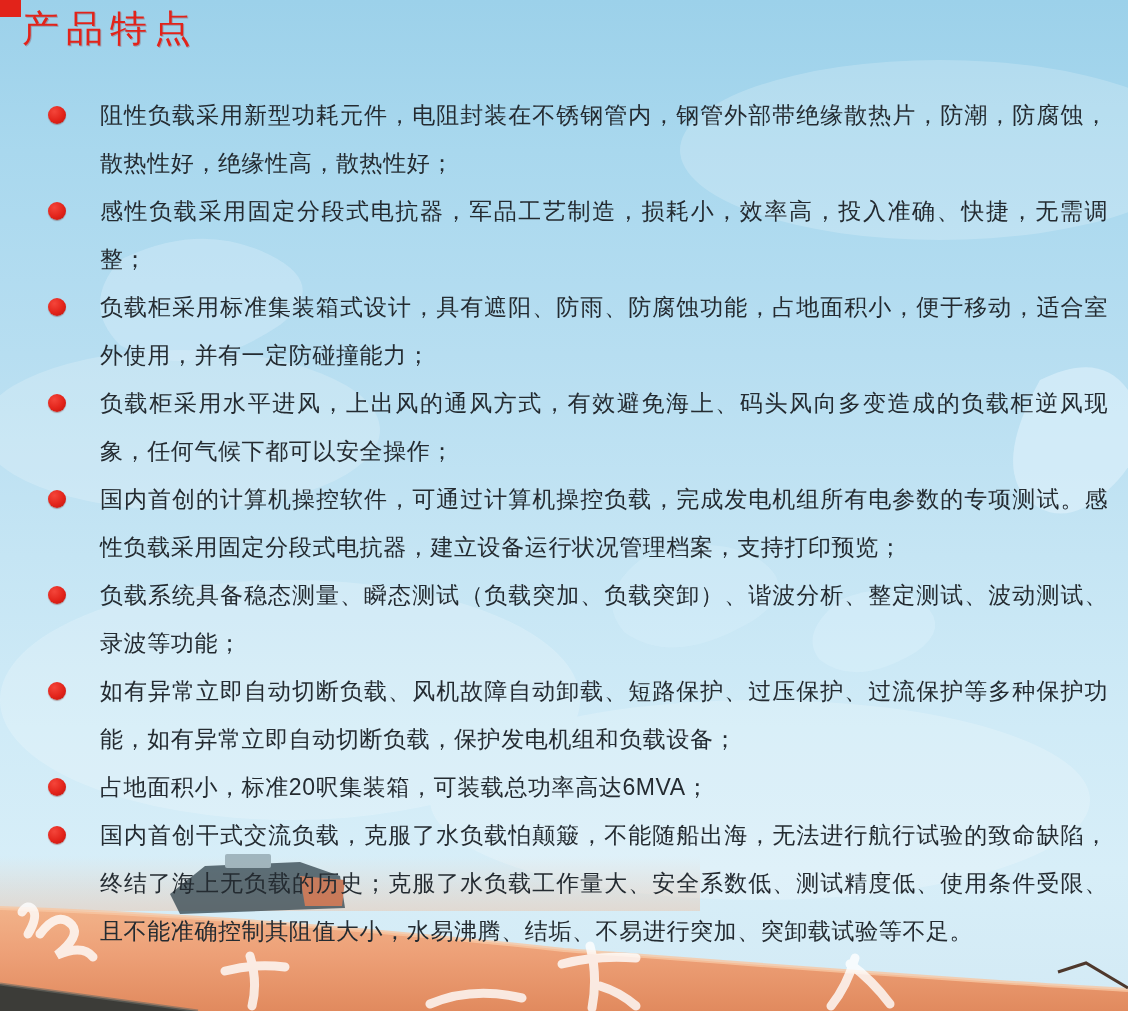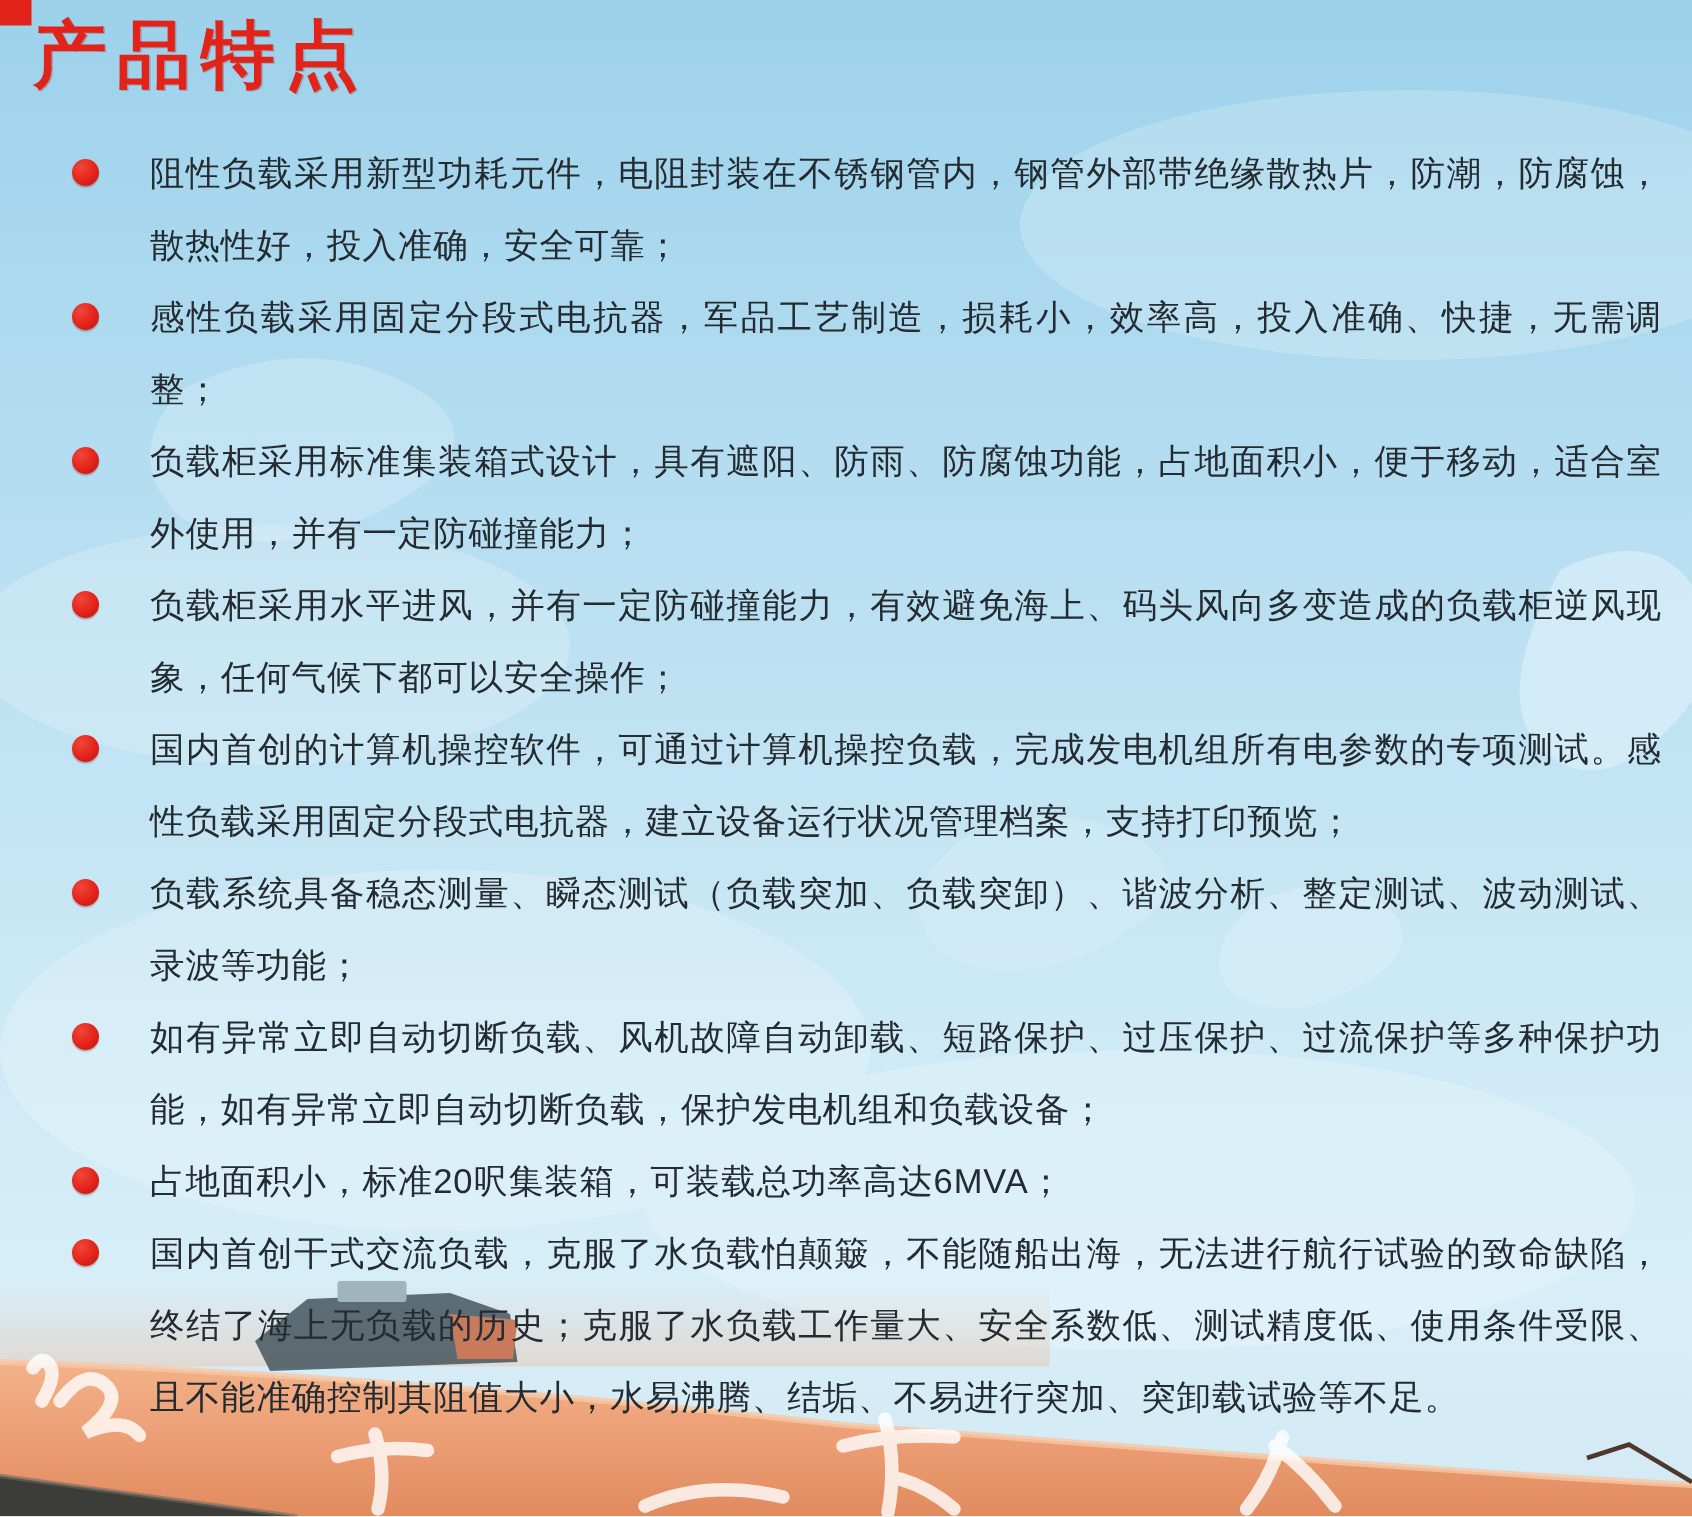--- a/index.html
+++ b/index.html
@@ -21,22 +21,22 @@
   .bottom-strip{position:absolute;left:0;bottom:0;pointer-events:none;}
 
   .corner-square{
     position:absolute;left:0;top:0;
     width:21px;height:17px;
     background:#e2231a;
   }
   .page-title{
     position:absolute;left:22px;top:4px;
     margin:0;
-    font-size:49px;
-    font-weight:700;
+    font-size:37px;
+    font-weight:400;
     letter-spacing:7px;
     color:#e2231a;
     text-shadow:1px 1px 0 rgba(120,0,0,0.25);
   }
   ul.features{
     position:absolute;left:100px;top:91px;
     width:1008px;
     margin:0;padding:0;
     list-style:none;
   }
@@ -121,33 +121,33 @@
     <path d="M0,148 L198,175" stroke="#6a6a64" stroke-width="3" opacity="0.6" fill="none"></path>
   </svg>
 
   <div class="corner-square"></div>
 
   <h1 class="page-title">产品特点</h1>
 
   <ul class="features">
     <li>
       <span class="dot"></span>
-      <span>阻性负载采用新型功耗元件，电阻封装在不锈钢管内，钢管外部带绝缘散热片，防潮，防腐蚀，散热性好，投入准确，安全可靠；</span>
+      <span>阻性负载采用新型功耗元件，电阻封装在不锈钢管内，钢管外部带绝缘散热片，防潮，防腐蚀，散热性好，绝缘性高，散热性好；</span>
     </li>
     <li>
       <span class="dot"></span>
       <span>感性负载采用固定分段式电抗器，军品工艺制造，损耗小，效率高，投入准确、快捷，无需调整；</span>
     </li>
     <li>
       <span class="dot"></span>
       <span>负载柜采用标准集装箱式设计，具有遮阳、防雨、防腐蚀功能，占地面积小，便于移动，适合室外使用，并有一定防碰撞能力；</span>
     </li>
     <li>
       <span class="dot"></span>
-      <span>负载柜采用水平进风，并有一定防碰撞能力，有效避免海上、码头风向多变造成的负载柜逆风现象，任何气候下都可以安全操作；</span>
+      <span>负载柜采用水平进风，上出风的通风方式，有效避免海上、码头风向多变造成的负载柜逆风现象，任何气候下都可以安全操作；</span>
     </li>
     <li>
       <span class="dot"></span>
       <span>国内首创的计算机操控软件，可通过计算机操控负载，完成发电机组所有电参数的专项测试。感性负载采用固定分段式电抗器，建立设备运行状况管理档案，支持打印预览；</span>
     </li>
     <li>
       <span class="dot"></span>
       <span>负载系统具备稳态测量、瞬态测试（负载突加、负载突卸）、谐波分析、整定测试、波动测试、录波等功能；</span>
     </li>
     <li>

